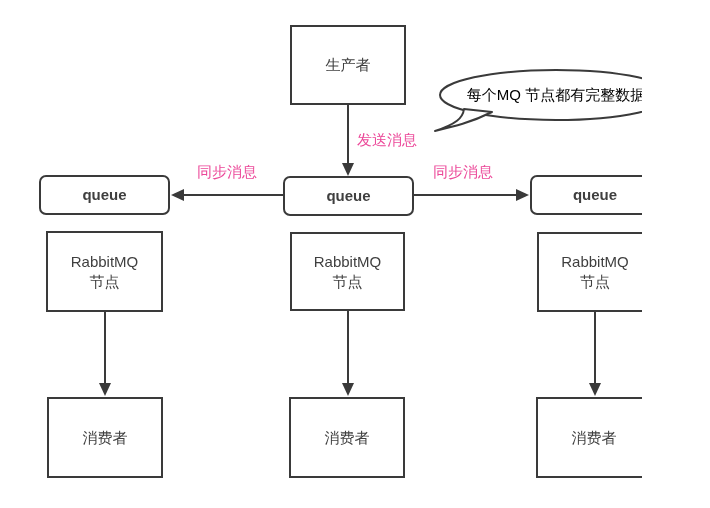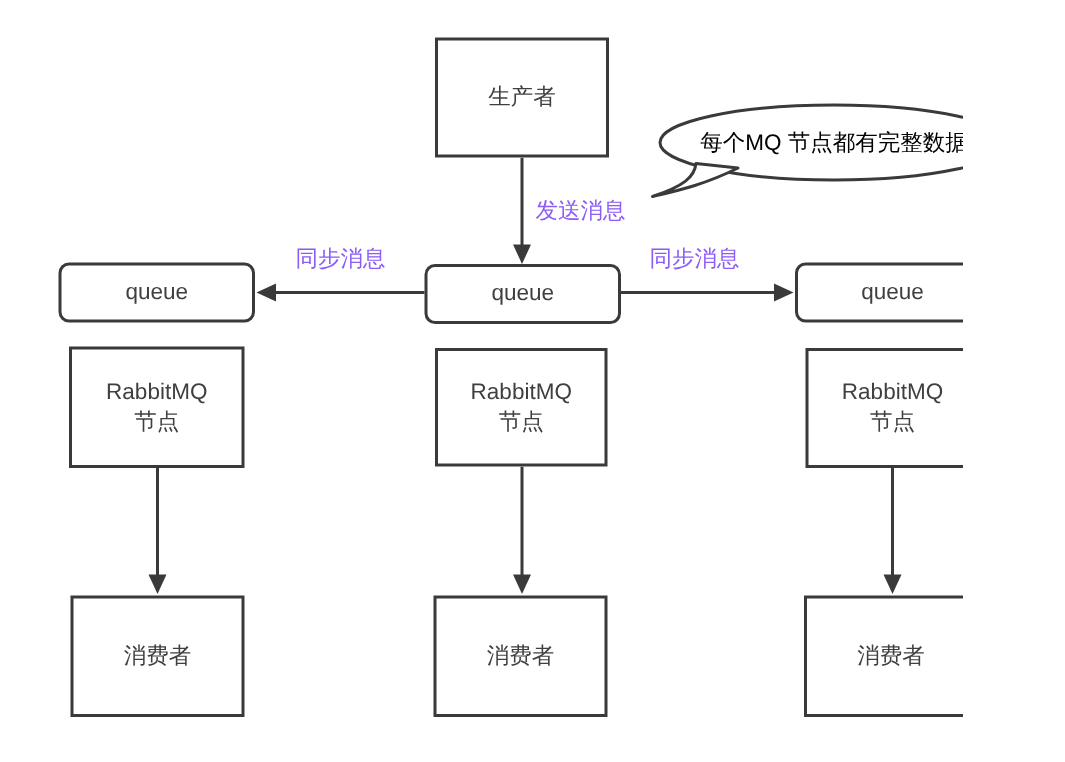--- a/index.html
+++ b/index.html
@@ -28,21 +28,21 @@
     background: #ffffff;
     display: flex;
     flex-direction: column;
     align-items: center;
     justify-content: center;
     text-align: center;
     font-size: 15px;
     color: #3f3f3f;
     line-height: 20px;
   }
-  .rounded { border-radius: 7px; }
+  .rounded { border-radius: 7px; font-weight: bold; }
 
   .producer       { left: 290px; top: 25px;  width: 116px; height: 80px; }
   .queue-left     { left: 39px;  top: 175px; width: 131px; height: 40px; }
   .queue-center   { left: 283px; top: 176px; width: 131px; height: 40px; }
   .queue-right    { left: 530px; top: 175px; width: 130px; height: 40px; }
   .node-left      { left: 46px;  top: 231px; width: 117px; height: 81px; }
   .node-center    { left: 290px; top: 232px; width: 115px; height: 79px; }
   .node-right     { left: 537px; top: 232px; width: 116px; height: 80px; }
   .consumer-left  { left: 47px;  top: 397px; width: 116px; height: 81px; }
   .consumer-center{ left: 289px; top: 397px; width: 116px; height: 81px; }
@@ -55,21 +55,21 @@
     display: flex;
     align-items: center;
     justify-content: center;
     font-size: 15px;
     color: #000000;
     white-space: nowrap;
   }
   .edge-label {
     position: absolute;
     font-size: 15px;
-    color: #8b5cf6;
+    color: #ec4899;
     white-space: nowrap;
   }
   .label-send       { left: 357px; top: 131px; }
   .label-sync-left  { left: 197px; top: 163px; }
   .label-sync-right { left: 433px; top: 163px; }
 </style>
 </head>
 <body>
 
 <div class="canvas">

